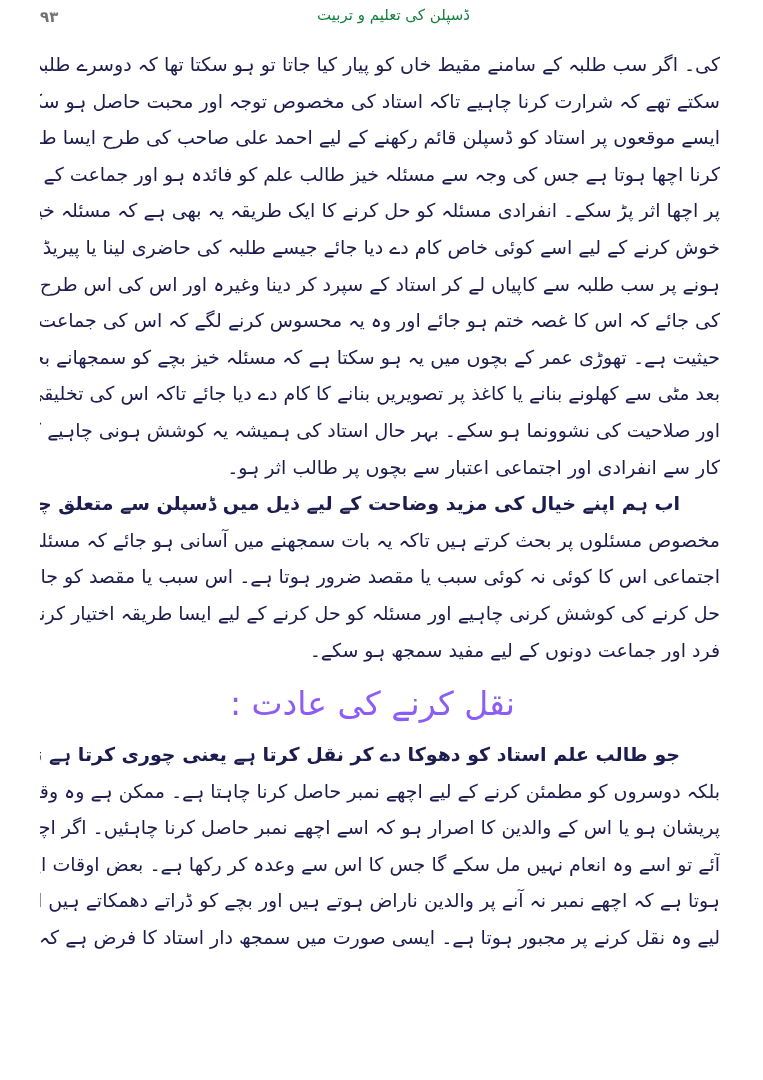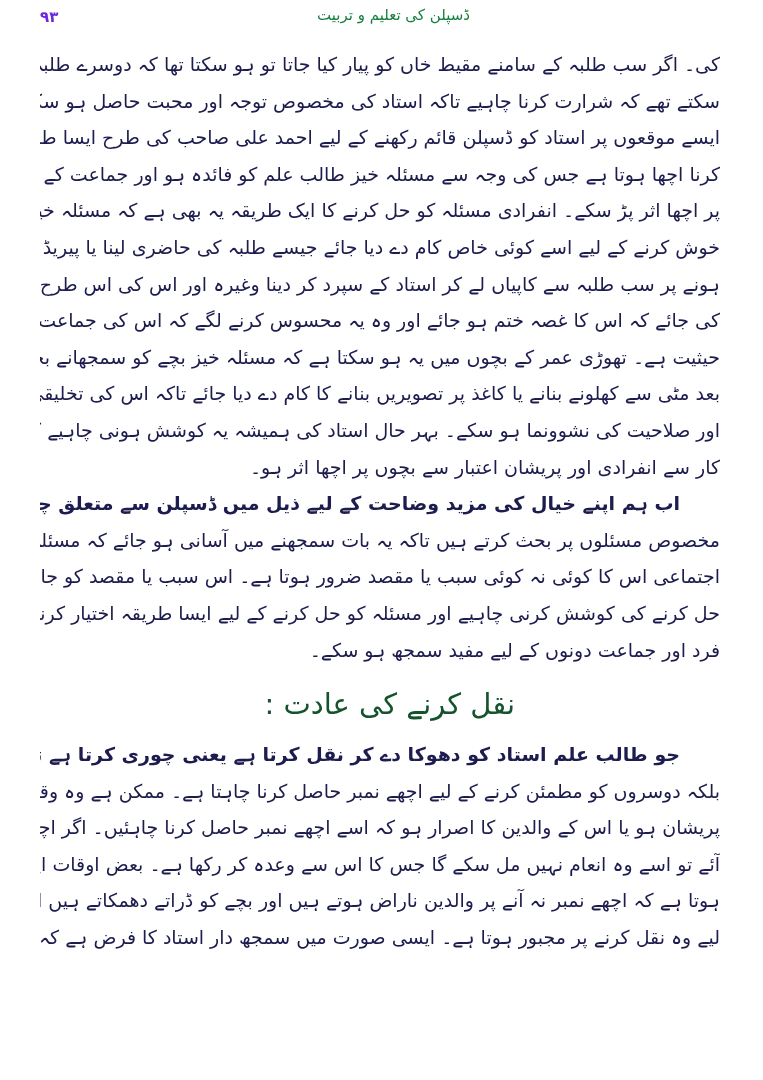--- a/index.html
+++ b/index.html
@@ -21,21 +21,21 @@
       left: 0;
       width: 763px;
       height: 26px;
     }
     .page-number {
       position: absolute;
       left: 40px;
       top: 2px;
       font-size: 15px;
       font-weight: bold;
-      color: #6d28d9;
+      color: #737373;
       direction: rtl;
     }
     .running-title {
       position: absolute;
       left: 12px;
       width: 763px;
       top: 0;
       text-align: center;
       font-size: 15px;
       direction: rtl;
@@ -64,24 +64,24 @@
       text-align-last: right;
     }
     .line.indent {
       padding-right: 40px;
       font-weight: bold;
     }
     .section-heading {
       display: block;
       height: 64px;
       line-height: 64px;
-      font-size: 29px;
+      font-size: 33px;
       padding-right: 205px;
       white-space: nowrap;
-      color: #14532d;
+      color: #8b5cf6;
       text-align: right;
       text-align-last: right;
       margin-top: 4px;
     }
   </style>
 </head>
 <body>
 
 <div class="page-header">
   <span class="page-number">۹۳</span>
@@ -94,21 +94,21 @@
     <span class="line">سکتے تھے کہ شرارت کرنا چاہیے تاکہ استاد کی مخصوص توجہ اور محبت حاصل ہو سکے۔ چنانچہ</span>
     <span class="line">ایسے موقعوں پر استاد کو ڈسپلن قائم رکھنے کے لیے احمد علی صاحب کی طرح ایسا طریقہ اختیار</span>
     <span class="line">کرنا اچھا ہوتا ہے جس کی وجہ سے مسئلہ خیز طالب علم کو فائدہ ہو اور جماعت کے دوسرے طلبہ</span>
     <span class="line">پر اچھا اثر پڑ سکے۔ انفرادی مسئلہ کو حل کرنے کا ایک طریقہ یہ بھی ہے کہ مسئلہ خیز طالب علم کو</span>
     <span class="line">خوش کرنے کے لیے اسے کوئی خاص کام دے دیا جائے جیسے طلبہ کی حاضری لینا یا پیریڈ ختم</span>
     <span class="line">ہونے پر سب طلبہ سے کاپیاں لے کر استاد کے سپرد کر دینا وغیرہ اور اس کی اس طرح رہنمائی</span>
     <span class="line">کی جائے کہ اس کا غصہ ختم ہو جائے اور وہ یہ محسوس کرنے لگے کہ اس کی جماعت میں کوئی</span>
     <span class="line">حیثیت ہے۔ تھوڑی عمر کے بچوں میں یہ ہو سکتا ہے کہ مسئلہ خیز بچے کو سمجھانے بجھانے کے</span>
     <span class="line">بعد مٹی سے کھلونے بنانے یا کاغذ پر تصویریں بنانے کا کام دے دیا جائے تاکہ اس کی تخلیقی قوت</span>
     <span class="line">اور صلاحیت کی نشوونما ہو سکے۔ بہر حال استاد کی ہمیشہ یہ کوشش ہونی چاہیے کہ اس کے طریقۂ</span>
-    <span class="line last">کار سے انفرادی اور پریشان اعتبار سے بچوں پر اچھا اثر ہو۔</span>
+    <span class="line last">کار سے انفرادی اور اجتماعی اعتبار سے بچوں پر طالب اثر ہو۔</span>
   </div>
 
   <div>
     <span class="line indent">اب ہم اپنے خیال کی مزید وضاحت کے لیے ذیل میں ڈسپلن سے متعلق چند</span>
     <span class="line">مخصوص مسئلوں پر بحث کرتے ہیں تاکہ یہ بات سمجھنے میں آسانی ہو جائے کہ مسئلہ انفرادی ہو یا</span>
     <span class="line">اجتماعی اس کا کوئی نہ کوئی سبب یا مقصد ضرور ہوتا ہے۔ اس سبب یا مقصد کو جان کر ہی مسئلہ کو</span>
     <span class="line">حل کرنے کی کوشش کرنی چاہیے اور مسئلہ کو حل کرنے کے لیے ایسا طریقہ اختیار کرنا چاہیے جو</span>
     <span class="line last">فرد اور جماعت دونوں کے لیے مفید سمجھ ہو سکے۔</span>
   </div>
 

